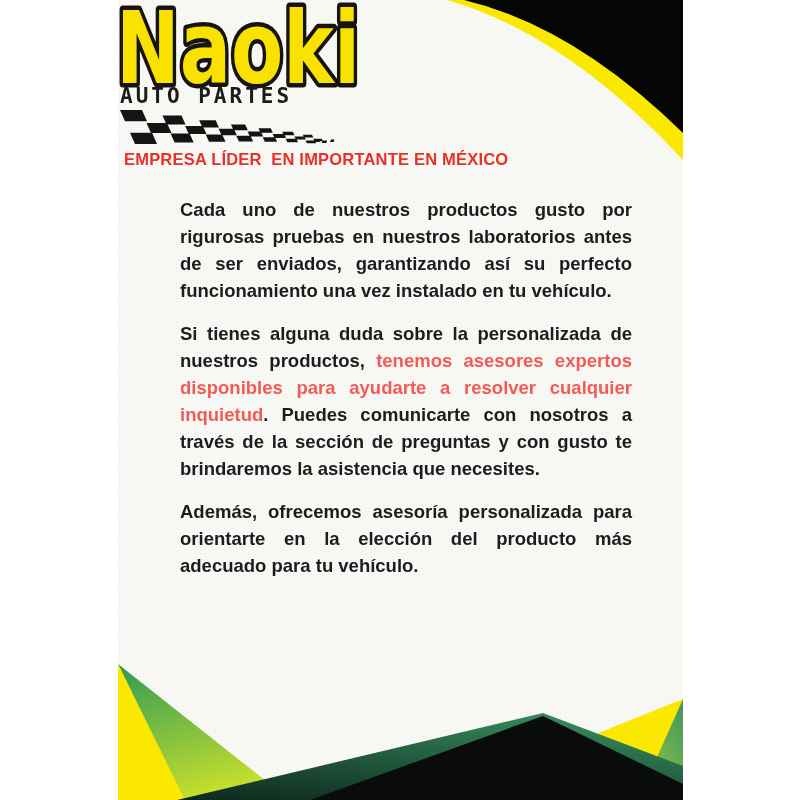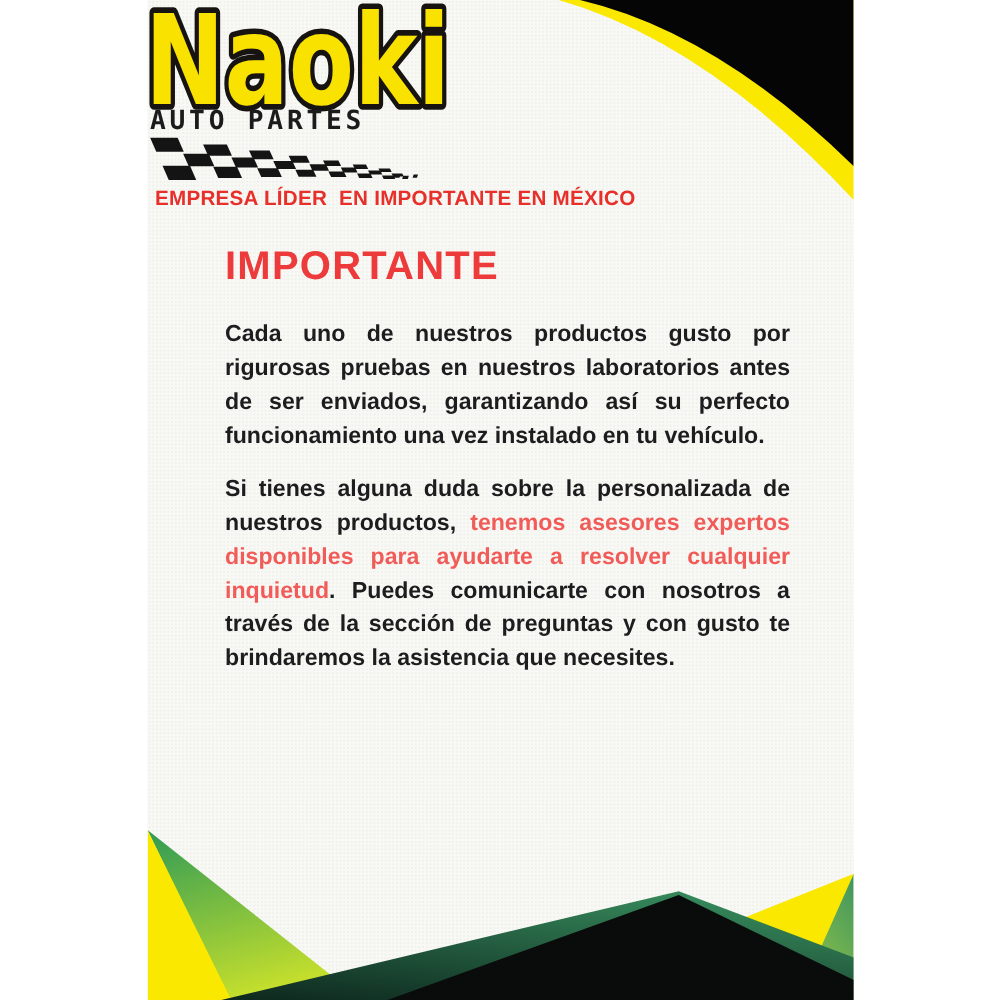--- a/index.html
+++ b/index.html
@@ -73,23 +73,23 @@
           <polygon points="187.55117329986498,30.399612286869818 196.76029184441114,30.399612286869818 198.17243952681613,33.198836860609454 188.96332098226998,33.198836860609454" fill="#141414"></polygon>
           <polygon points="195.20692939376562,28.75434506468586 203.77140964019355,28.75434506468586 205.04234255435807,31.24565493531414 196.47786230793014,31.24565493531414" fill="#141414"></polygon>
           <rect x="206.50047672602906" y="29.5" width="5.5" height="2.6" fill="#141414" transform="skewX(-18)"></rect>
           <rect x="214.50047672602906" y="30.5" width="4.5" height="2.6" fill="#141414" transform="skewX(-18)"></rect>
           <rect x="222.50047672602906" y="29.5" width="3.5" height="2.6" fill="#141414" transform="skewX(-18)"></rect>
         </svg>
       <div class="tagline">EMPRESA LÍDER  EN IMPORTANTE EN MÉXICO</div>
     </div>
 
     <div class="content">
-      <h1>IMPORTANTE</h1>
       <p>Cada uno de nuestros productos gusto por rigurosas pruebas en nuestros laboratorios antes de ser enviados, garantizando así su perfecto funcionamiento una vez instalado en tu vehículo.</p>
       <p><span>Si tienes alguna duda sobre la personalizada de nuestros productos, </span><span class="hl">tenemos asesores expertos disponibles para ayudarte a resolver cualquier inquietud</span><span>. Puedes comunicarte con nosotros a través de la sección de preguntas y con gusto te brindaremos la asistencia que necesites.</span></p>
+      <p>Además, ofrecemos asesoría personalizada para orientarte en la elección del producto más adecuado para tu vehículo.</p>
     </div>
 
     <svg class="bottom-svg" viewBox="0 0 565 140" aria-hidden="true">
       <defs>
         <linearGradient id="gLeft" x1="0" y1="0" x2="0.35" y2="1">
           <stop offset="0" style="stop-color:var(--green-top,#2e9a56)"></stop>
           <stop offset="1" style="stop-color:var(--green-light,#c3de2d)"></stop>
         </linearGradient>
         <linearGradient id="gRight" x1="1" y1="0" x2="0.2" y2="1">
           <stop offset="0" style="stop-color:#3e9560"></stop>

